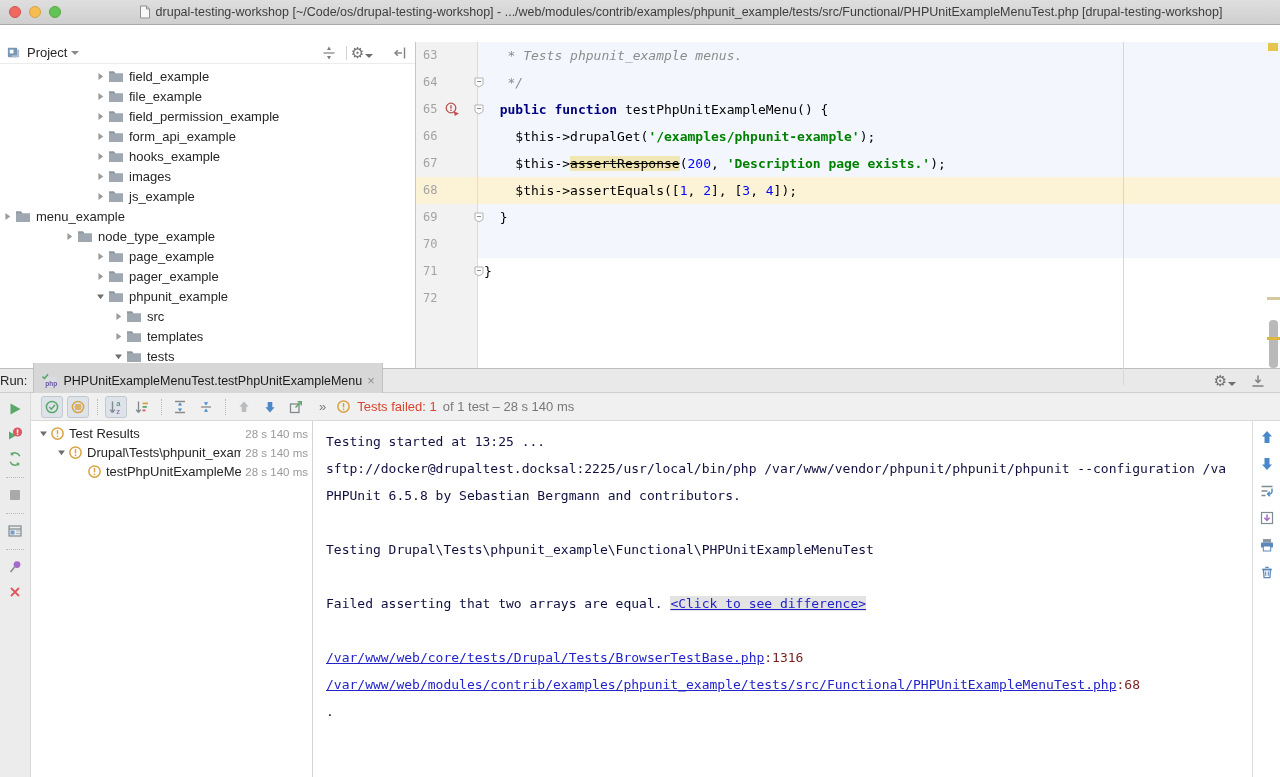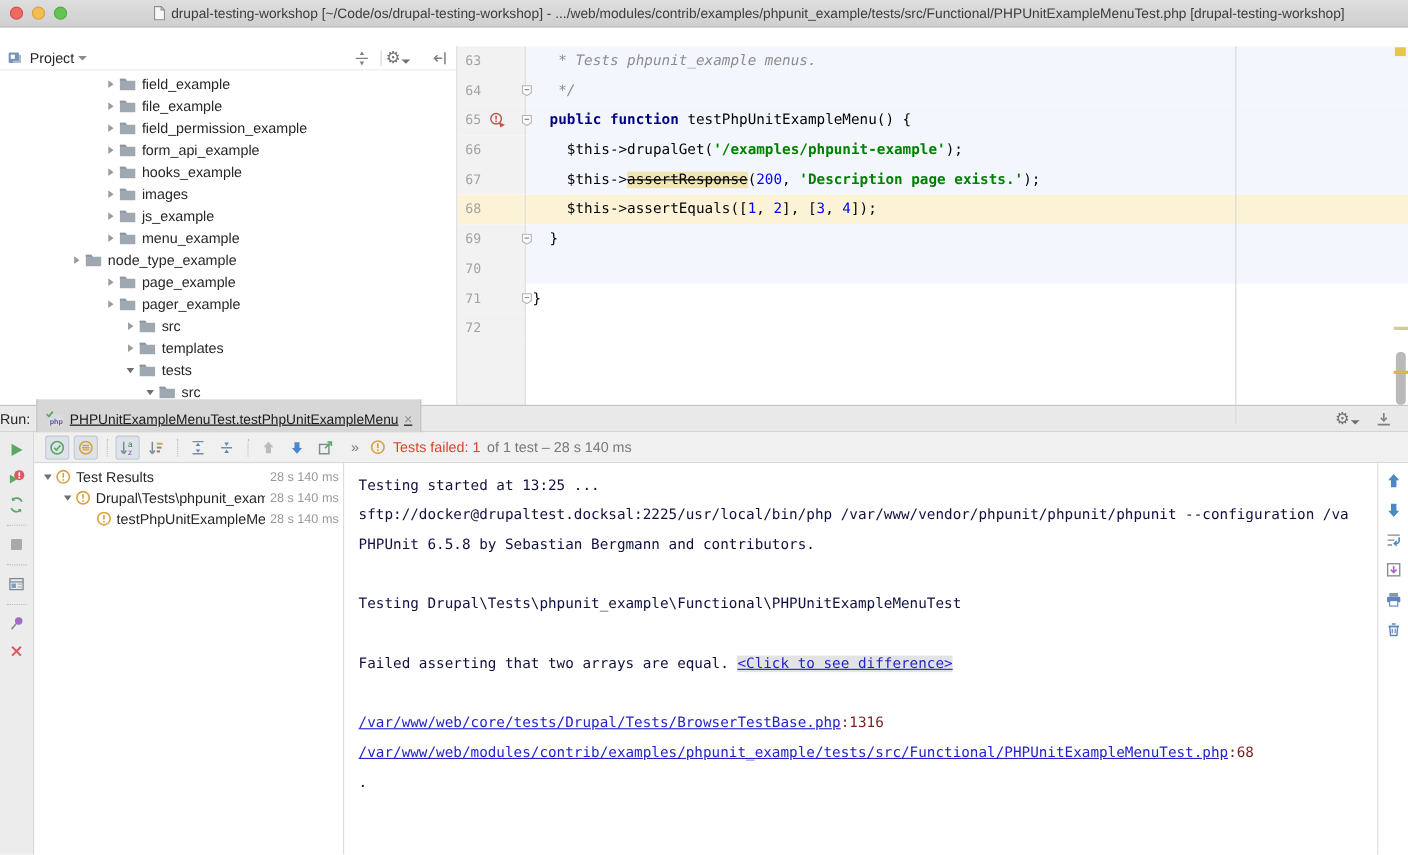--- a/index.html
+++ b/index.html
@@ -59,21 +59,21 @@
   #stripe-mark1 { position:absolute; right:0; top:255px; width:13px; height:3px; background:#d6c9a0; z-index:4; }
   #scroll-thumb { position:absolute; right:2px; top:278px; width:9px; height:48px; background:#b9b9b9; border-radius:4px; z-index:4; }
   #stripe-mark2 { position:absolute; right:0; top:295px; width:13px; height:3px; background:#dfb73e; z-index:5; }
 
   
   #runpanel { position:absolute; left:0; top:368px; width:1280px; height:409px; border-top:1px solid #bcbcbc;
     display:flex; flex-direction:column; background:#fff; }
   #run-tabs { height:24px; background:#e9e9e9; border-bottom:1px solid #cecece; display:flex; align-items:center; }
   #run-label { font-size:13px; color:#262626; margin:0 6px 0 0; }
   #run-tab { height:36px; background:#d7d7d7; border-left:1px solid #c2c2c2; border-right:1px solid #c2c2c2;
-    display:flex; align-items:center; padding:0 7px; gap:5px;text-decoration:underline; }
+    display:flex; align-items:center; padding:0 7px; gap:5px; }
   #run-tab-label { font-size:12.5px; color:#1a1a1a; white-space:nowrap; }
   #run-tab-close { color:#8f8f8f; font-size:13px; line-height:1; cursor:default; }
   #run-tabs .spacer { flex:1; }
   .gear-wrap { display:flex; align-items:center; margin-right:14px; color:#6f6f6f; }
   .gear-glyph { font-size:15px; line-height:1; }
 
   #run-body { flex:1; display:flex; min-height:0; }
   #run-left-strip { width:31px; background:#ececec; border-right:1px solid #d9d9d9; display:flex; flex-direction:column; align-items:center; padding-top:6px; }
   .vicon { width:20px; height:20px; display:flex; align-items:center; justify-content:center; margin-bottom:5px; }
   .vsep { width:18px; border-top:1px dotted #b9b9b9; margin:3px 0 7px; }
@@ -284,21 +284,21 @@
             <span class="tree-folder">
               <span>
                 <svg width="16" height="13" viewBox="0 0 16 13">
                   <path d="M1 1.5h5l1.3 1.8H15V12H1z" fill="#9fa8b0"></path>
                   <path d="M1 1.5h5l1.3 1.8H1z" fill="#8e979f"></path>
                 </svg>
               </span>
             </span>
             <span>js_example</span>
           </div>
-          <div class="tree-row" style="padding-left: 93px;">
+          <div class="tree-row" style="">
             <span class="tree-chevron">
               <span>
                 <svg width="11" height="11" viewBox="0 0 16 16">
                   <path d="M5 3l7 5-7 5z" fill="#9b9b9b"></path>
                 </svg>
               </span>
             </span>
             <span class="tree-folder">
               <span>
                 <svg width="16" height="13" viewBox="0 0 16 13">
@@ -355,20 +355,38 @@
             </span>
             <span class="tree-folder">
               <span>
                 <svg width="16" height="13" viewBox="0 0 16 13">
                   <path d="M1 1.5h5l1.3 1.8H15V12H1z" fill="#9fa8b0"></path>
                   <path d="M1 1.5h5l1.3 1.8H1z" fill="#8e979f"></path>
                 </svg>
               </span>
             </span>
             <span>pager_example</span>
+          </div>
+          <div class="tree-row" style="padding-left: 93px;">
+            <span class="tree-chevron">
+              <span>
+                <svg width="11" height="11" viewBox="0 0 16 16">
+                  <path d="M3 5l5 7 5-7z" fill="#6e6e6e"></path>
+                </svg>
+              </span>
+            </span>
+            <span class="tree-folder">
+              <span>
+                <svg width="16" height="13" viewBox="0 0 16 13">
+                  <path d="M1 1.5h5l1.3 1.8H15V12H1z" fill="#9fa8b0"></path>
+                  <path d="M1 1.5h5l1.3 1.8H1z" fill="#8e979f"></path>
+                </svg>
+              </span>
+            </span>
+            <span>phpunit_example</span>
           </div>
           <div class="tree-row" style="padding-left: 111px;">
             <span class="tree-chevron">
               <span>
                 <svg width="11" height="11" viewBox="0 0 16 16">
                   <path d="M5 3l7 5-7 5z" fill="#9b9b9b"></path>
                 </svg>
               </span>
             </span>
             <span class="tree-folder">

